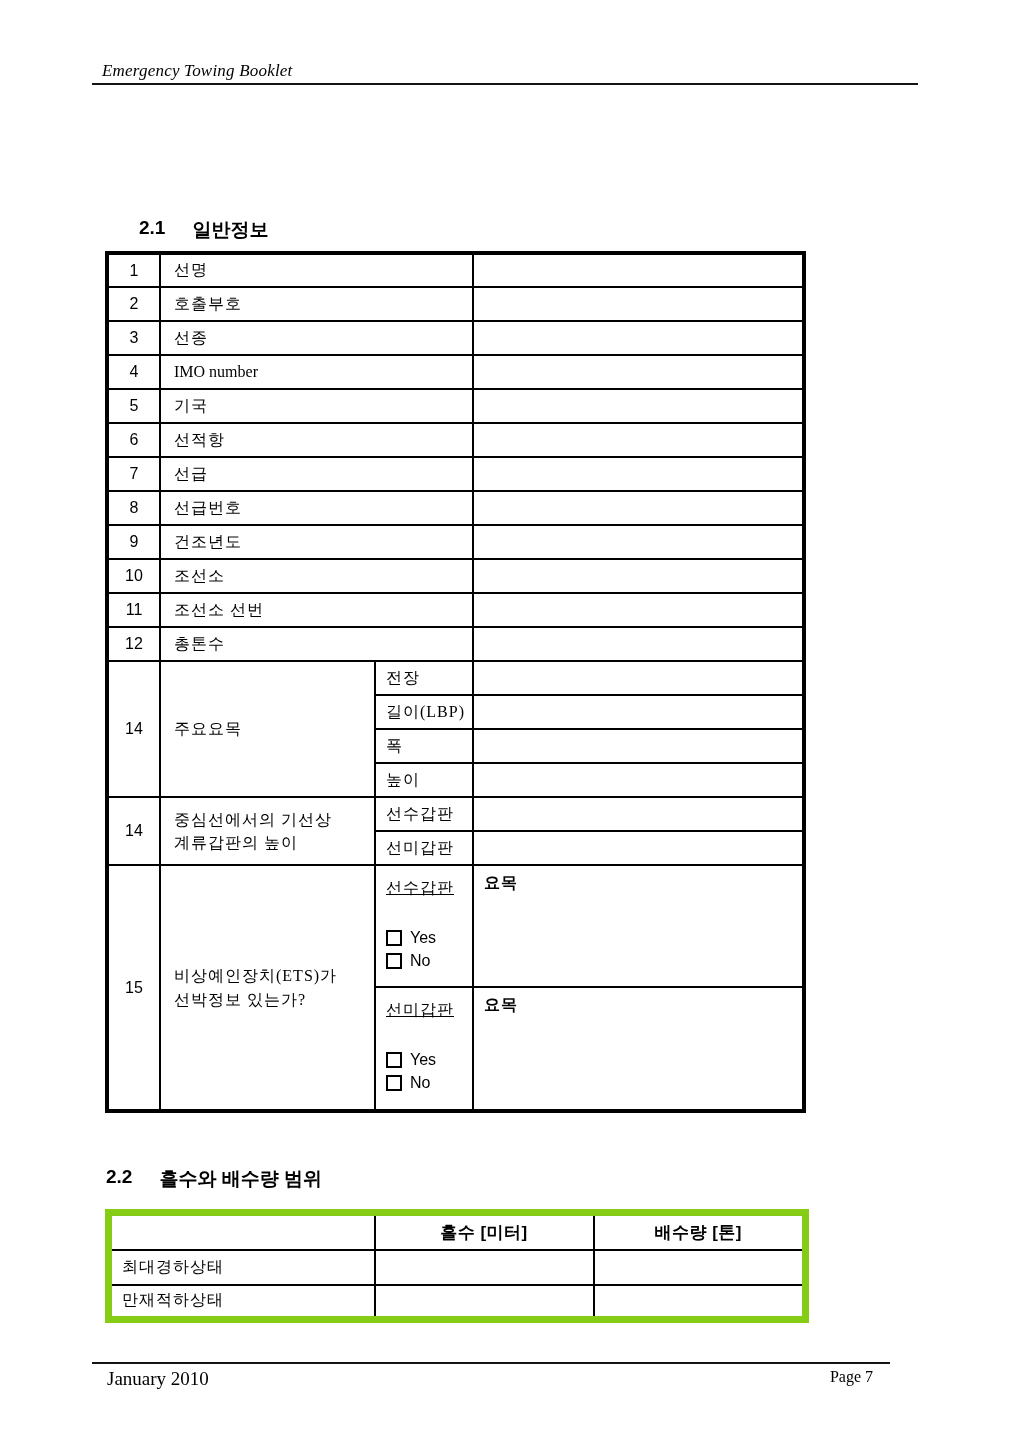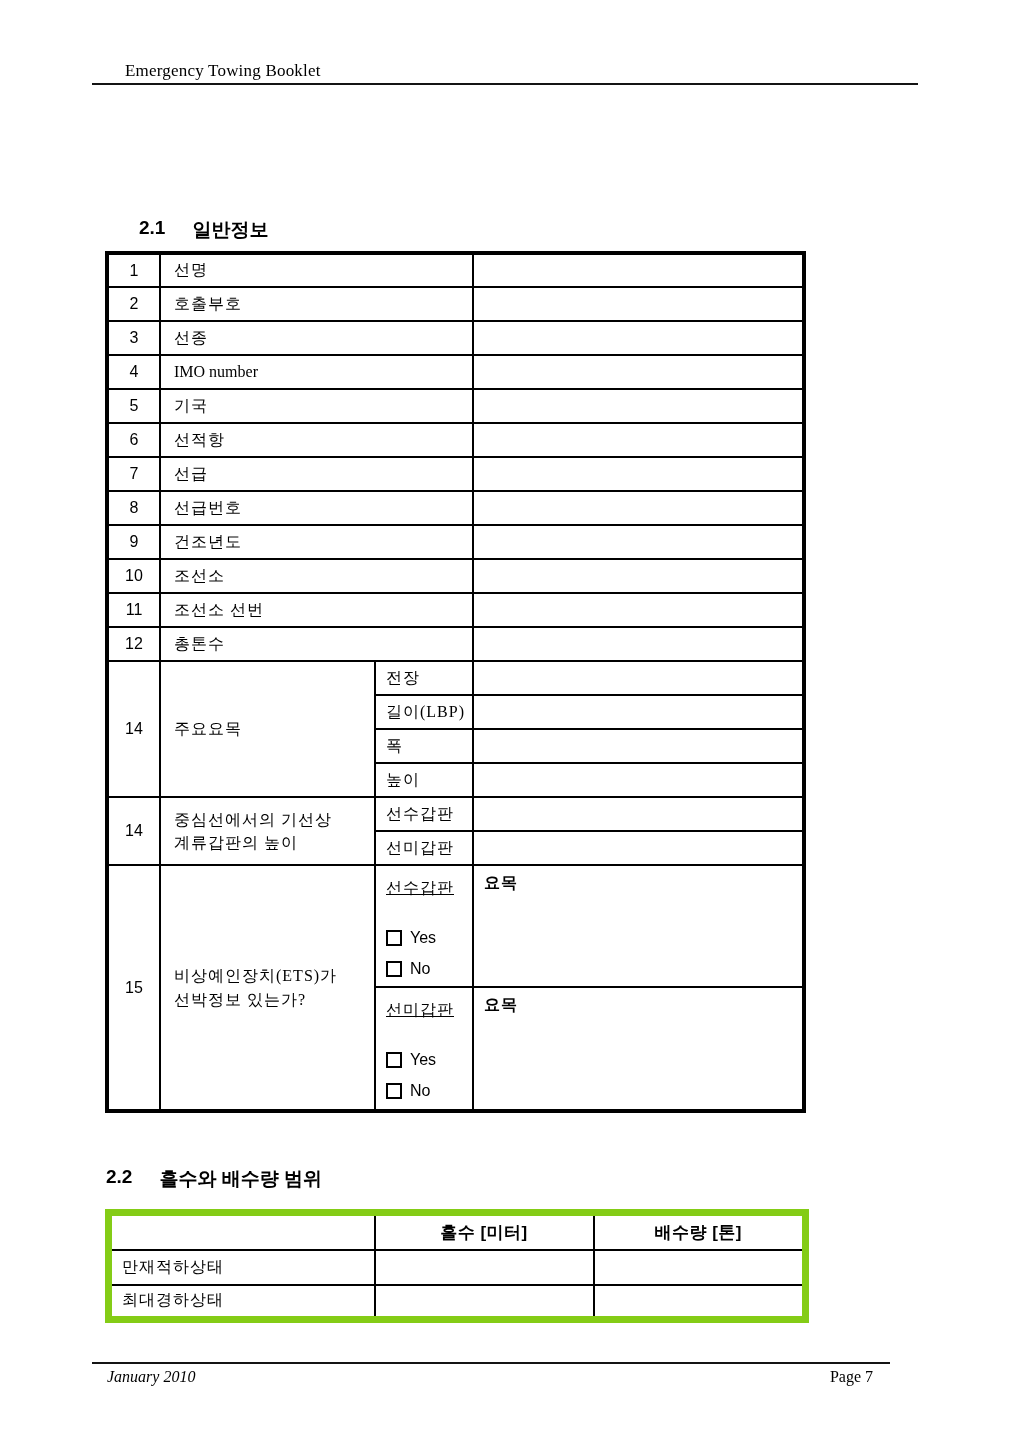--- a/index.html
+++ b/index.html
@@ -2,21 +2,21 @@
 <html><head>
 <meta charset="utf-8">
 <style>
   * { margin:0; padding:0; box-sizing:border-box; }
   html,body { background:#e8e8e8; }
   .page {
     position:relative; width:1024px; height:1448px; background:#ffffff;
     font-family:"Liberation Serif","DejaVu Serif",serif; color:#000;
     overflow:hidden; margin:0 auto;
   }
-  .running-head { position:absolute; left:125px; top:61px; font-size:17px; letter-spacing:0.2px; }
+  .running-head { position:absolute; left:102px; top:61px; font-size:17px; letter-spacing:0.2px;font-style:italic; }
   .head-rule { position:absolute; left:92px; top:83px; width:826px; height:2px; background:#141414; }
 
   .chapter {
     position:absolute; left:106px; top:147px;
     font-family:"Liberation Sans","DejaVu Sans",sans-serif;
     font-weight:bold; font-size:26px; letter-spacing:0.5px; white-space:pre;
   }
   .sec-head {
     position:absolute; left:106px;
     font-family:"Liberation Sans","DejaVu Sans",sans-serif;
@@ -42,35 +42,35 @@
 
   td.num { text-align:center; font-family:"Liberation Sans","DejaVu Sans",sans-serif; font-size:16px; }
   td.lbl { padding-left:13px; letter-spacing:1px; }
   td.lbl.en { font-family:Liberation Serif, serif; letter-spacing:0; }
   td.lbl .l2line { line-height:1.45; }
   td.sub { padding-left:10px; letter-spacing:1px; }
   td.val { background:#fff; }
 
   td.sub15 { vertical-align:top; padding:10px 6px 6px 10px; }
   .deck { text-decoration:underline; letter-spacing:1px; margin-bottom:30px; margin-top:2px; }
-  .cb-row { display:flex; align-items:center; gap:8px; margin-top:13px;
+  .cb-row { display:flex; align-items:center; gap:8px; margin-top:5px;
             font-family:"Liberation Sans","DejaVu Sans",sans-serif; }
   .cb { display:inline-block; width:16px; height:16px; border:2px solid #000; background:#fff; flex:0 0 auto; }
 
   td.val15 { vertical-align:top; padding:7px 0 0 10px; }
   .remark { font-family:"Liberation Sans","DejaVu Sans",sans-serif; font-weight:bold; font-size:16px; letter-spacing:1px; }
 
   .t2 tr.hdr { height:37px; }
   .t2 tr.drow { height:35px; }
   .t2 td.h2 { text-align:center; font-family:"Liberation Sans","DejaVu Sans",sans-serif;
               font-weight:bold; font-size:17px; letter-spacing:0.5px; }
   .t2 td.lbl2 { padding-left:10px; letter-spacing:1px; }
 
   .foot-rule { position:absolute; left:92px; top:1362px; width:798px; height:2px; background:#141414; }
-  .foot-date { position:absolute; left:107px; top:1368px; font-size:16px;font-style:italic; }
+  .foot-date { position:absolute; left:107px; top:1368px; font-size:19px; }
   .foot-page { position:absolute; right:151px; top:1368px; font-size:16px; }
 </style>
 </head>
 <body>
 
 <div class="page">
 
   <div class="running-head">Emergency Towing Booklet</div>
   <div class="head-rule"></div>
 
@@ -233,26 +233,26 @@
         <col style="width:219px">
         <col style="width:212px">
       </colgroup>
     <tbody>
       <tr class="hdr">
         <td></td>
         <td class="h2">흘수 [미터]</td>
         <td class="h2">배수량 [톤]</td>
       </tr>
       <tr class="drow">
+        <td class="lbl2">최대경하상태</td>
+        <td class="val"></td>
+        <td class="val"></td>
+      </tr>
+      <tr class="drow">
         <td class="lbl2">만재적하상태</td>
-        <td class="val"></td>
-        <td class="val"></td>
-      </tr>
-      <tr class="drow">
-        <td class="lbl2">최대경하상태</td>
         <td class="val"></td>
         <td class="val"></td>
       </tr>
     </tbody>
   </table>
 
   <div class="foot-rule"></div>
   <div class="foot-date">January 2010</div>
   <div class="foot-page">Page 7</div>
 

